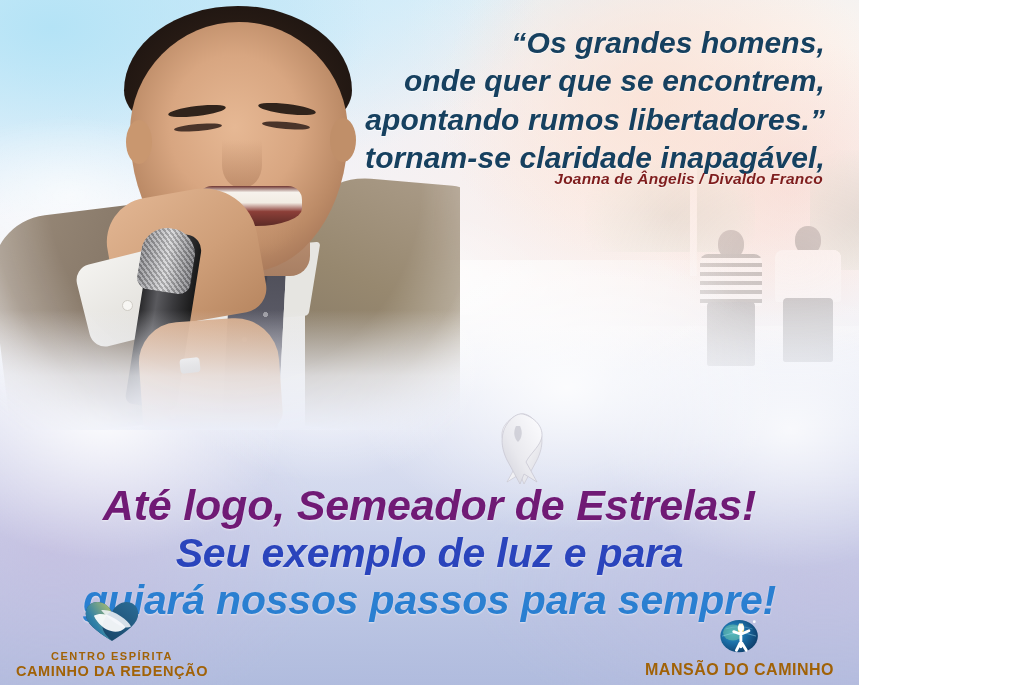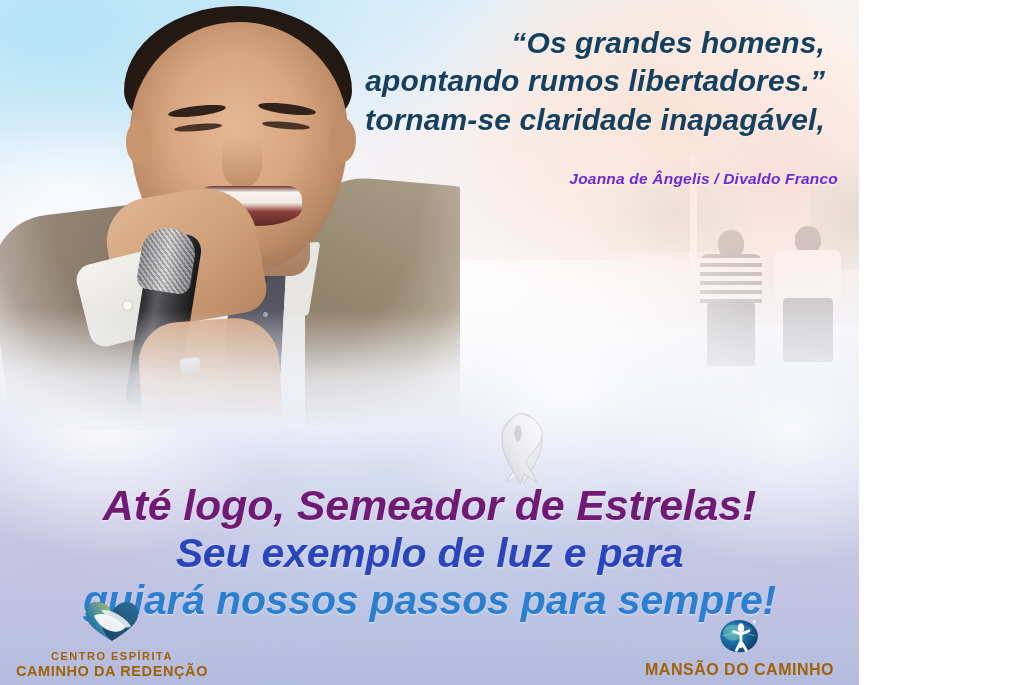--- a/index.html
+++ b/index.html
@@ -181,23 +181,23 @@
     position:absolute; right:34px; top:24px; width:660px;
     text-align:right;
     font-style:italic; font-weight:bold;
     color:#16405f;
     font-size:30px; line-height:1.28;
     letter-spacing:.1px;
     text-shadow:0 1px 1px rgba(255,255,255,.65);
   }
   .quote .ql { display:block; white-space:nowrap; }
   .quote-author {
-    position:absolute; right:21px; top:170px;
+    position:absolute; right:36px; top:170px;
     font-style:italic; font-weight:bold;
-    font-size:15.5px; color:#6d28d9;
+    font-size:15.5px; color:#7f1d1d;
     letter-spacing:.2px;
     text-shadow:0 1px 1px rgba(255,255,255,.6);
   }
 
   
   .ribbon { position:absolute; left:487px; top:408px; width:70px; height:78px; }
 
   
   .headline {
     position:absolute; left:0; top:484px; width:100%;
@@ -279,20 +279,21 @@
     <div class="pt-cuff-btn"></div>
     <div class="pt-mic"></div>
     <div class="pt-mic-head"></div>
     <div class="pt-hand2"></div>
     <div class="pt-ring"></div>
     <div class="pt-fade-bottom"></div>
   </div>
 
   <div class="quote">
     <span class="ql">“Os grandes homens,</span>
+    <span class="ql">onde quer que se encontrem,</span>
     <span class="ql">apontando rumos libertadores.”</span>
     <span class="ql">tornam-se claridade inapagável,</span>
   </div>
   <div class="quote-author">Joanna de Ângelis / Divaldo Franco</div>
 
   <div class="ribbon">
     <svg viewBox="0 0 70 78" width="70" height="78" aria-hidden="true">
       <defs>
         <linearGradient id="rbA" x1="0" y1="0" x2="1" y2="1">
           <stop offset="0%" stop-color="#ffffff"></stop>

